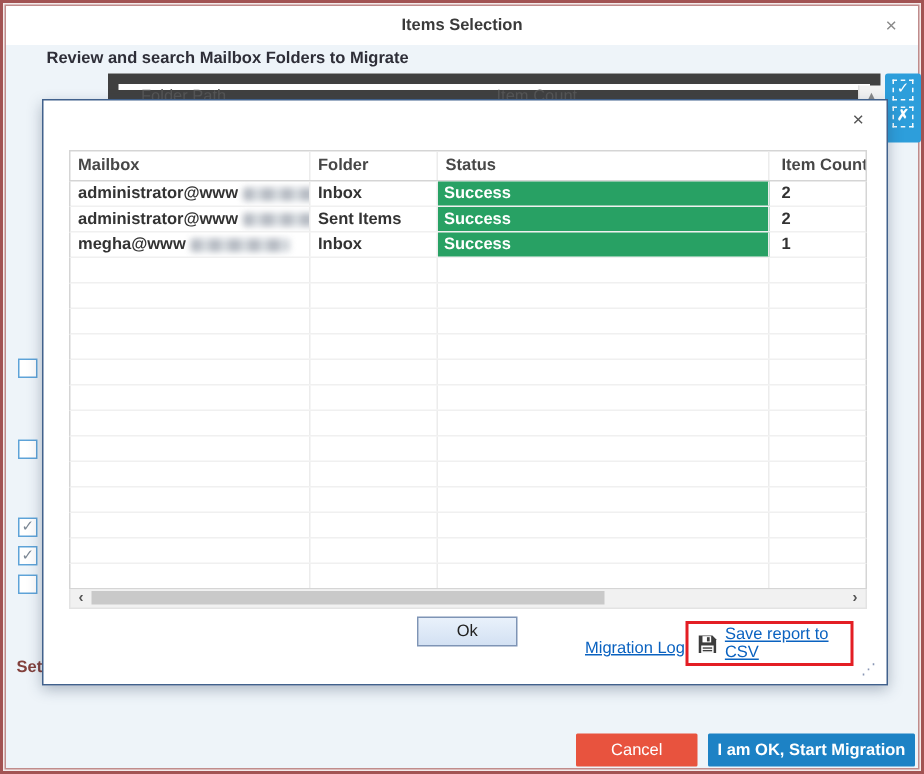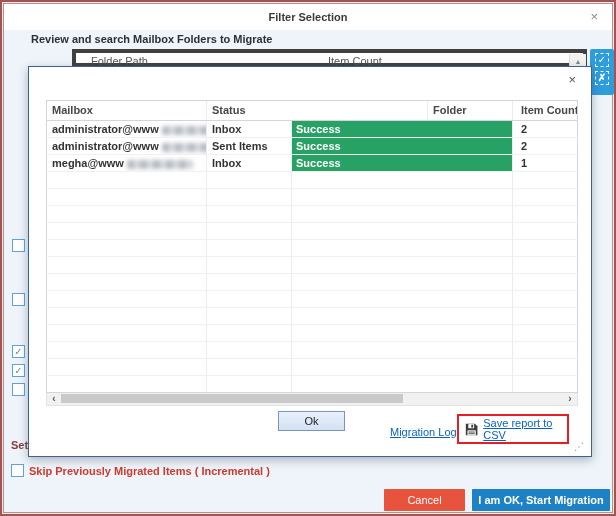--- a/index.html
+++ b/index.html
@@ -11,21 +11,21 @@
     border:2px solid #a25353;
     box-shadow: inset 0 0 0 1px #f3eaea, inset 0 0 0 2px #c08c8c;
     font-size:11px; color:#333;
   }
   
   .titlebar { position:absolute; left:2px; right:2px; top:2px; height:26px; background:#ffffff; }
   .titlebar .title { display:block; text-align:center; line-height:26px; font-weight:bold; color:#3a3a3a; }
   .titlebar .close { position:absolute; right:14px; top:0; line-height:26px; font-size:13px; color:#8a8a8a; cursor:pointer; }
   .heading { position:absolute; left:9px; top:31px; font-weight:bold; color:#2e2e38;padding-left:20px; }
   .folder-header { position:absolute; left:70px; top:47px; width:515px; height:18px;
-    background:#fff; border:4px solid #404040; color:#555; }
+    background:#fff; border:7px solid #404040; color:#555; }
   .folder-header .fp { position:absolute; left:15px; top:2px; }
   .folder-header .ic { position:absolute; left:252px; top:2px; }
   .scrollup { position:absolute; left:493px; top:1px; width:17px; height:15px; background:#f2f2f2;
     border-left:1px solid #e0e0e0; text-align:center; font-size:7px; line-height:15px; color:#888; cursor:pointer; }
   .bluestrip { position:absolute; left:588px; top:47px; width:24px; height:46px; background:#2d9edb; border-radius:2px; }
   .bluestrip .bicon { width:14px; height:14px; margin:4px auto 3px auto; border:1px dashed rgba(255,255,255,.95);
     color:#fff; font-size:10px; line-height:12px; text-align:center; cursor:pointer; }
   .bluestrip .bicon.x { font-weight:bold; }
   .mcb { position:absolute; left:10px; width:13px; height:13px; background:#fff; border:1px solid #5ea3d8;
     font-size:10px; line-height:11px; text-align:center; color:#7b8794; cursor:pointer; }
@@ -64,21 +64,21 @@
     display:flex; align-items:center; padding-left:6px; }
   .savebox .slink { color:#0a62c0; text-decoration:underline; margin-left:5px; cursor:pointer; }
   .grip { position:absolute; right:7px; bottom:4px; font-size:10px; color:#8a97b5; }
 </style>
 </head>
 <body>
 
 <div class="win">
 
   <div class="titlebar">
-    <span class="title">Filter Selection</span>
+    <span class="title">Items Selection</span>
     <span class="close">×</span>
   </div>
 
   <div class="heading">Review and search Mailbox Folders to Migrate</div>
 
   <div class="folder-header">
     <span class="fp">Folder Path</span>
     <span class="ic">Item Count</span>
     <span class="scrollup">▲</span>
   </div>
@@ -89,36 +89,32 @@
   </div>
 
   <div class="mcb c1"></div>
   <div class="mcb c2"></div>
   <div class="mcb c3">✓</div>
   <div class="mcb c4">✓</div>
   <div class="mcb c5"></div>
 
   <div class="setlbl">Set</div>
 
-  <div class="skiprow">
-    <span class="cb"></span>
-    <span class="lbl">Skip Previously Migrated Items ( Incremental )</span>
-  </div>
 
   <div class="btn start">I am OK, Start Migration</div>
   <div class="btn cancel">Cancel</div>
 
   <div class="dialog">
     <span class="dclose">×</span>
 
     <div class="stable">
       <div class="thead">
         <div class="cell cm">Mailbox</div>
+        <div class="cell cf">Folder</div>
         <div class="cell cs">Status</div>
-        <div class="cell cf">Folder</div>
         <div class="cell cc">Item Count</div>
       </div>
       <div id="summary-tbody">
           <div class="trow">
             <div class="cell cm"><span>administrator@www</span><span class="blur-blob"></span></div>
             <div class="cell cf">Inbox</div>
             <div class="cell cs success">Success</div>
             <div class="cell cc">2</div>
           </div>
           <div class="trow">

